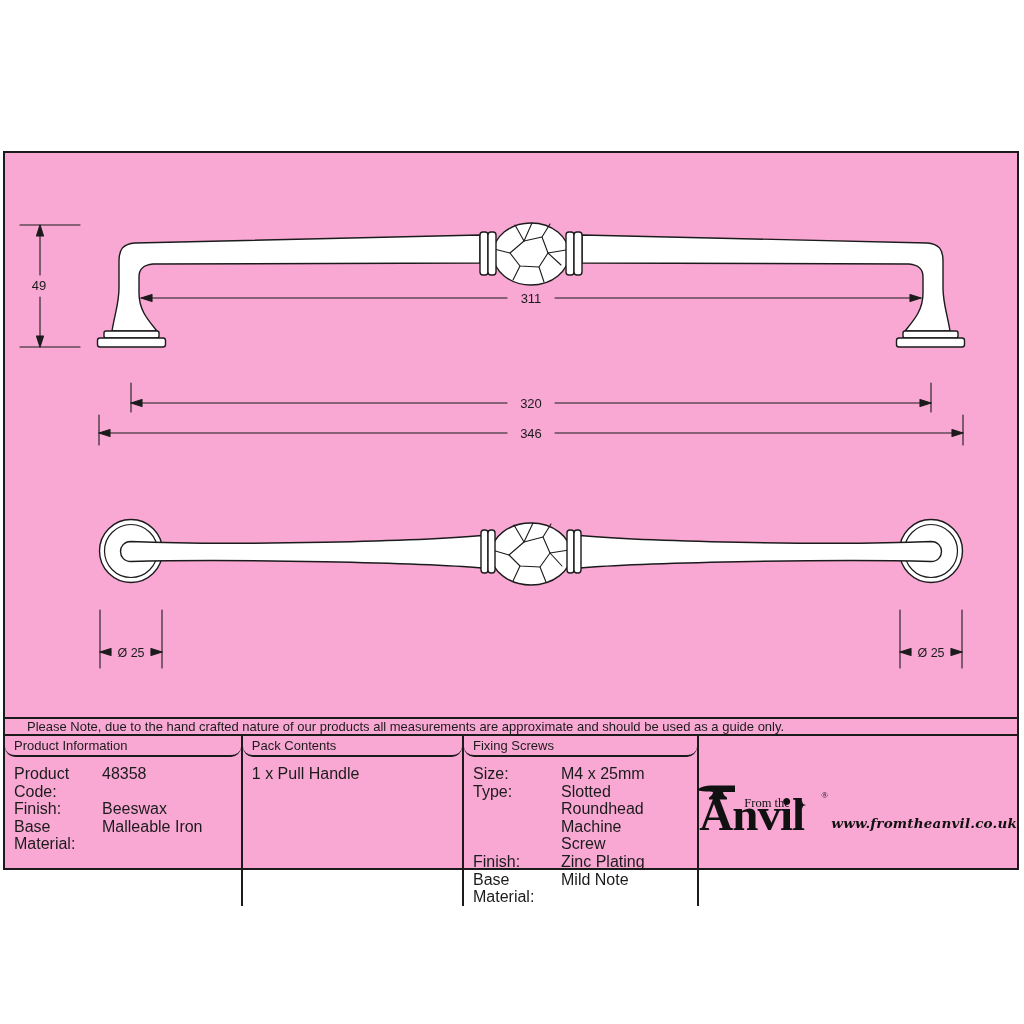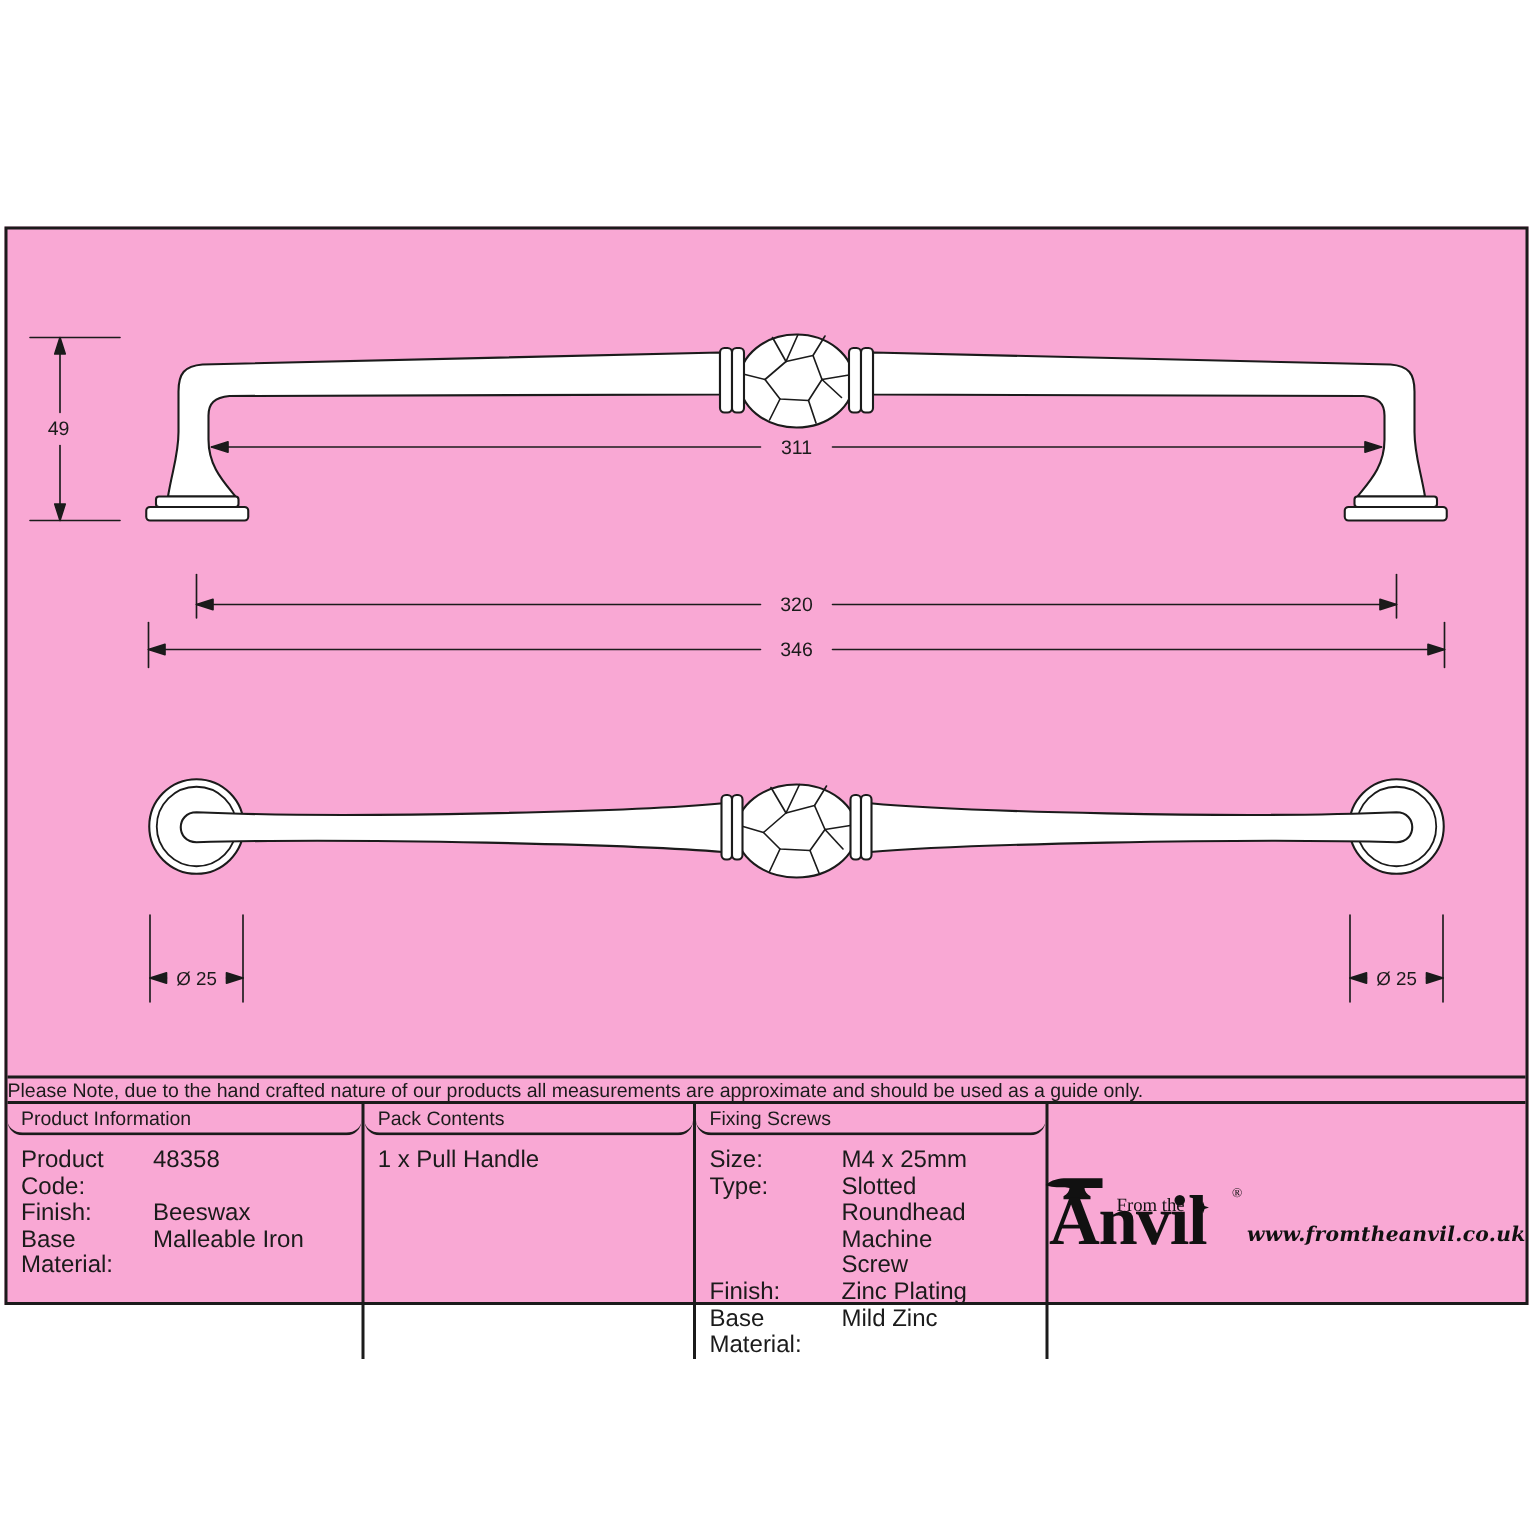--- a/index.html
+++ b/index.html
@@ -3,21 +3,21 @@
 <meta charset="utf-8">
 <style>
   html,body{margin:0;padding:0;background:#ffffff;}
   .page{position:relative;width:1024px;height:1024px;background:#ffffff;
         font-family:"Liberation Sans",sans-serif;color:#1b1b1b;overflow:hidden;}
   .sheet{position:absolute;left:3px;top:151px;width:1016px;height:719px;
          border:2px solid #1b1b1b;box-sizing:border-box;display:flex;flex-direction:column;background:#f9a8d4;}
   .drawing-area{height:564px;position:relative;}
   .drawing-area svg{display:block;}
   .note-row{height:30px;border-top:2px solid #1b1b1b;box-sizing:border-box;
-            display:flex;align-items:flex-start;padding-left:0;font-size:13px;}
+            display:flex;align-items:flex-start;padding-left:22px;font-size:13px;}
   .data-row{flex:1;border-top:2px solid #1b1b1b;display:flex;box-sizing:border-box;}
   .col{box-sizing:border-box;display:flex;flex-direction:column;}
   .col-divider{border-right:2px solid #1b1b1b;}
   .col1{width:287px;}
   .col2{width:267px;}
   .col3{width:284px;}
   .col4{flex:1;display:flex;align-items:center;justify-content:center;border-radius:10px;}
   .cell-head{height:21px;border-bottom:2px solid #1b1b1b;box-sizing:border-box;
              display:flex;align-items:center;padding-left:9px;font-size:13px;border-radius:10px;}
   .cell-body{padding:8px 0 0 9px;font-size:16px;line-height:17.6px;}
@@ -227,21 +227,21 @@
           <div class="kv">
             <span class="k"></span>
             <span class="v">Screw</span>
           </div>
           <div class="kv">
             <span class="k">Finish:</span>
             <span class="v">Zinc Plating</span>
           </div>
           <div class="kv">
             <span class="k">Base Material:</span>
-            <span class="v">Mild Zinc</span>
+            <span class="v">Mild Note</span>
           </div>
         </div>
       </div>
 
       <div class="col4">
         <div class="brand">
           <svg class="brand-anvil" viewBox="0 0 40 17">
             <path fill="#111" d="M0,6 C4,2.5 9,1.5 14,1.5 L38,1.5 L38,8 L26,8
                      C26,10 27.5,12 30,13.5 L30,15.5 L12,15.5 L12,13.5
                      C14.5,12 16,10 16,8 L13,7.5 C8,7.5 3,7.5 0,6 Z"></path>

